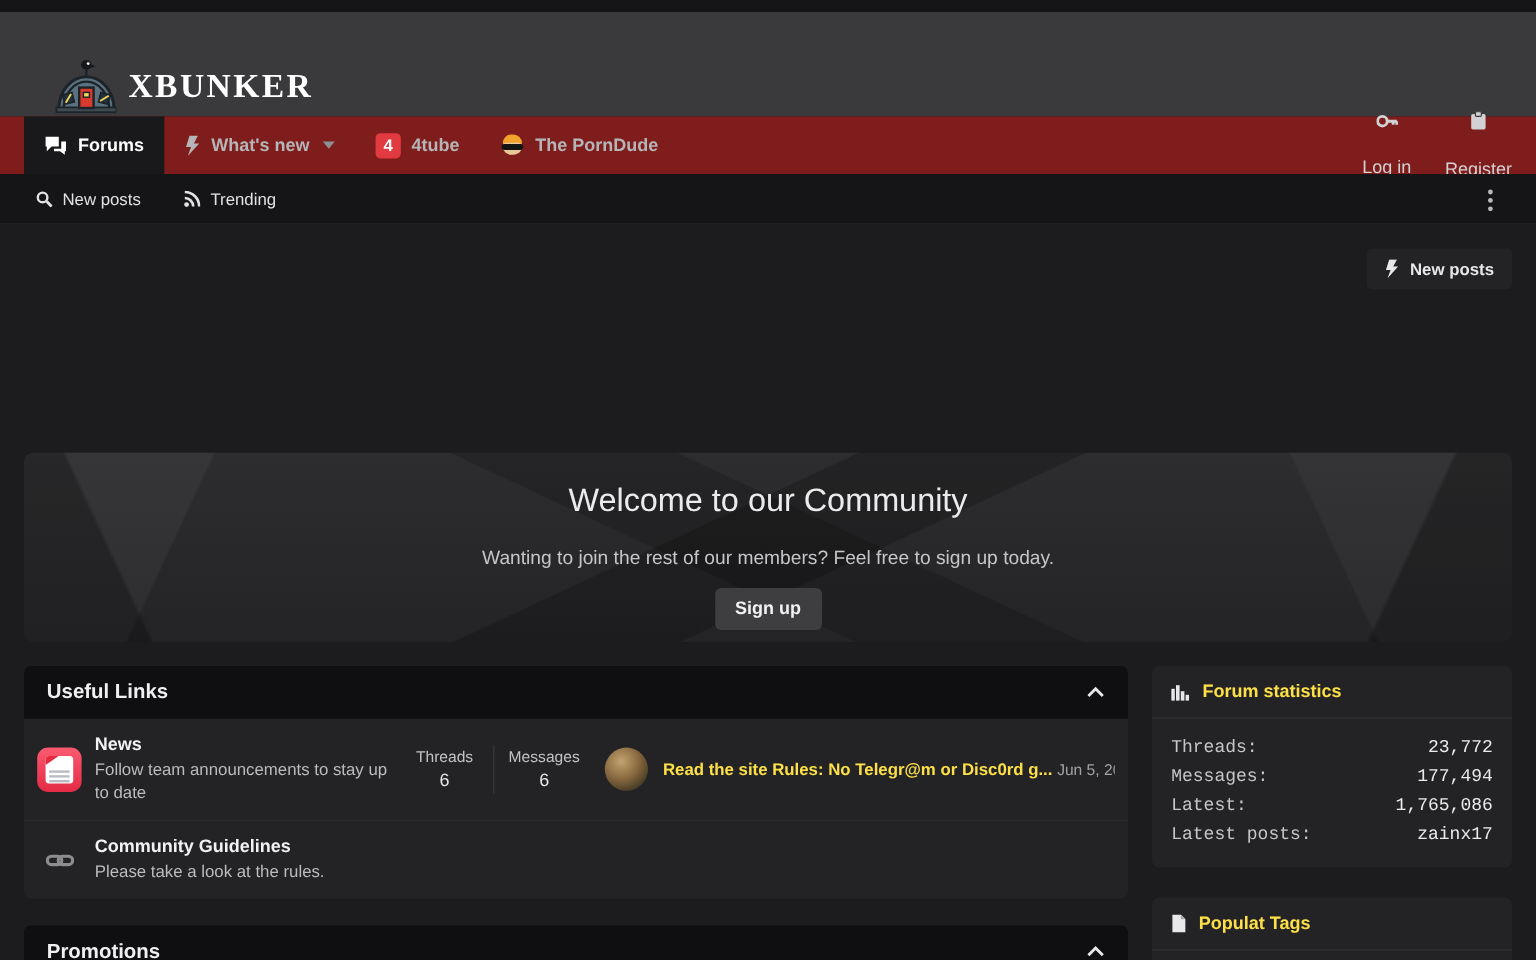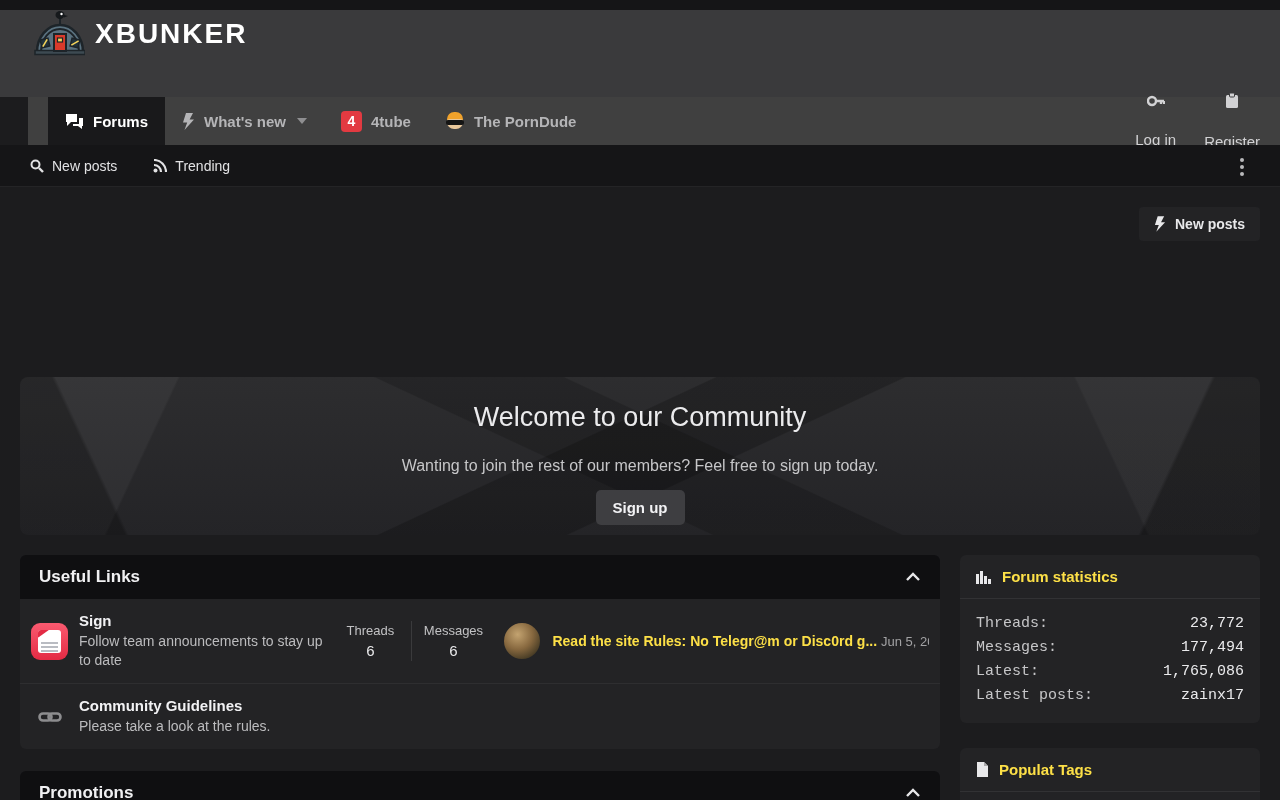--- a/index.html
+++ b/index.html
@@ -2,26 +2,26 @@
 <html><head>
 <meta charset="utf-8">
 <style>
   * { margin:0; padding:0; box-sizing:border-box; }
   html,body { width:1280px; height:800px; overflow:hidden; }
   body { background:#1c1c1e; font-family:"Liberation Sans", sans-serif; }
 
   .top-strip { height:10px; background:#151517; }
 
   
-  .header { background:#3a3a3c; height:87px; display:flex; align-items:flex-start; padding:0 33px; }
+  .header { background:#3a3a3c; height:87px; display:flex; align-items:flex-end; padding:0 45px;font-family:Liberation Serif, serif; }
   .logo { display:flex; align-items:center; gap:10px; cursor:pointer; }
   .logo-text { color:#ffffff; font-size:28px; font-weight:800; letter-spacing:2px; }
 
   
-  .tab-bar { background:#404040; height:48px; display:flex; justify-content:space-between; padding:0 20px;margin-left:28px; }
+  .tab-bar { background:#7f1d1d; height:48px; display:flex; justify-content:space-between; padding:0 20px; }
   .tabs { display:flex; align-items:stretch; }
   .tab { display:flex; align-items:center; gap:9px; padding:0 17px; color:#b5b5b7; font-weight:bold; font-size:15px; cursor:pointer; }
   .tab.active { background:#19191b; color:#ffffff; }
   .caret-down { width:0; height:0; border-left:5px solid transparent; border-right:5px solid transparent; border-top:6px solid #8f8f91; margin-left:2px; }
   .badge-4tube { width:21px; height:21px; background:#e23a41; border-radius:4px; color:#fff; font-weight:bold; font-size:14px; display:flex; align-items:center; justify-content:center; }
   .pd-icon { position:relative; width:20px; height:18px; display:inline-block; }
   .pd-hair { position:absolute; top:0; left:2px; width:16px; height:9px; background:#f0a22b; border-radius:8px 8px 2px 2px; }
   .pd-face { position:absolute; top:7px; left:2px; width:16px; height:10px; background:#e8c79a; border-radius:3px 3px 7px 7px; }
   .pd-glasses { position:absolute; top:8px; left:1px; width:18px; height:5px; background:#141414; border-radius:2px; }
   .auth { display:flex; align-items:center; gap:28px; }
@@ -248,21 +248,21 @@
         <div class="node-row">
           <div class="news-icon">
             <div class="news-inner">
                 <div class="news-slash"></div>
                 <i style="top:12px"></i>
                 <i style="top:16px"></i>
                 <i style="top:20px"></i>
               </div>
           </div>
           <div class="node-text">
-            <div class="node-title">Sign</div>
+            <div class="node-title">News</div>
             <div class="node-desc">Follow team announcements to stay up to date</div>
           </div>
           <div class="count-col">
             <div class="count-label">Threads</div>
             <div class="count-value">6</div>
           </div>
           <div class="v-divider"></div>
           <div class="count-col">
             <div class="count-label">Messages</div>
             <div class="count-value">6</div>

